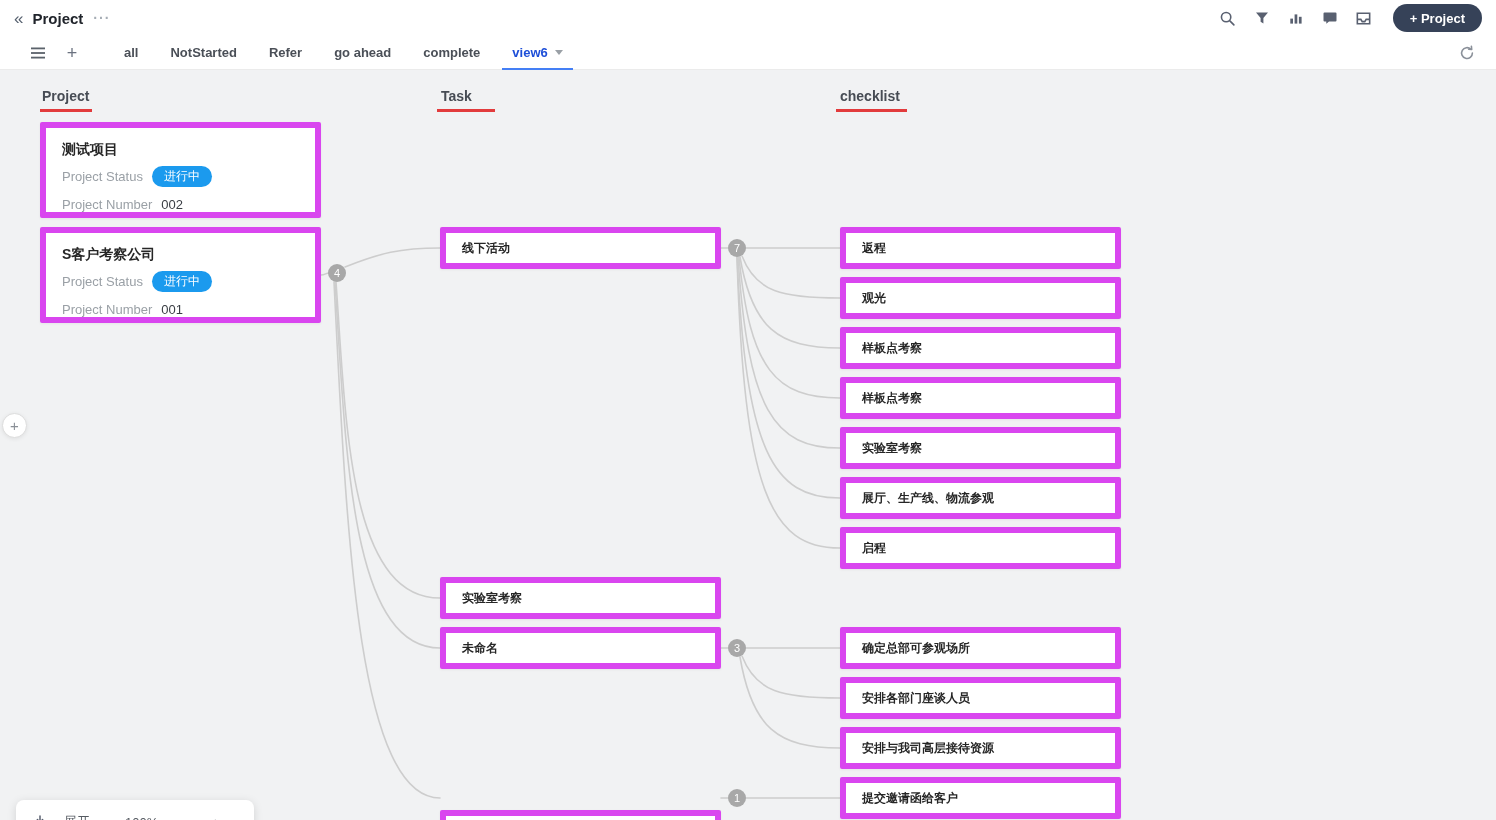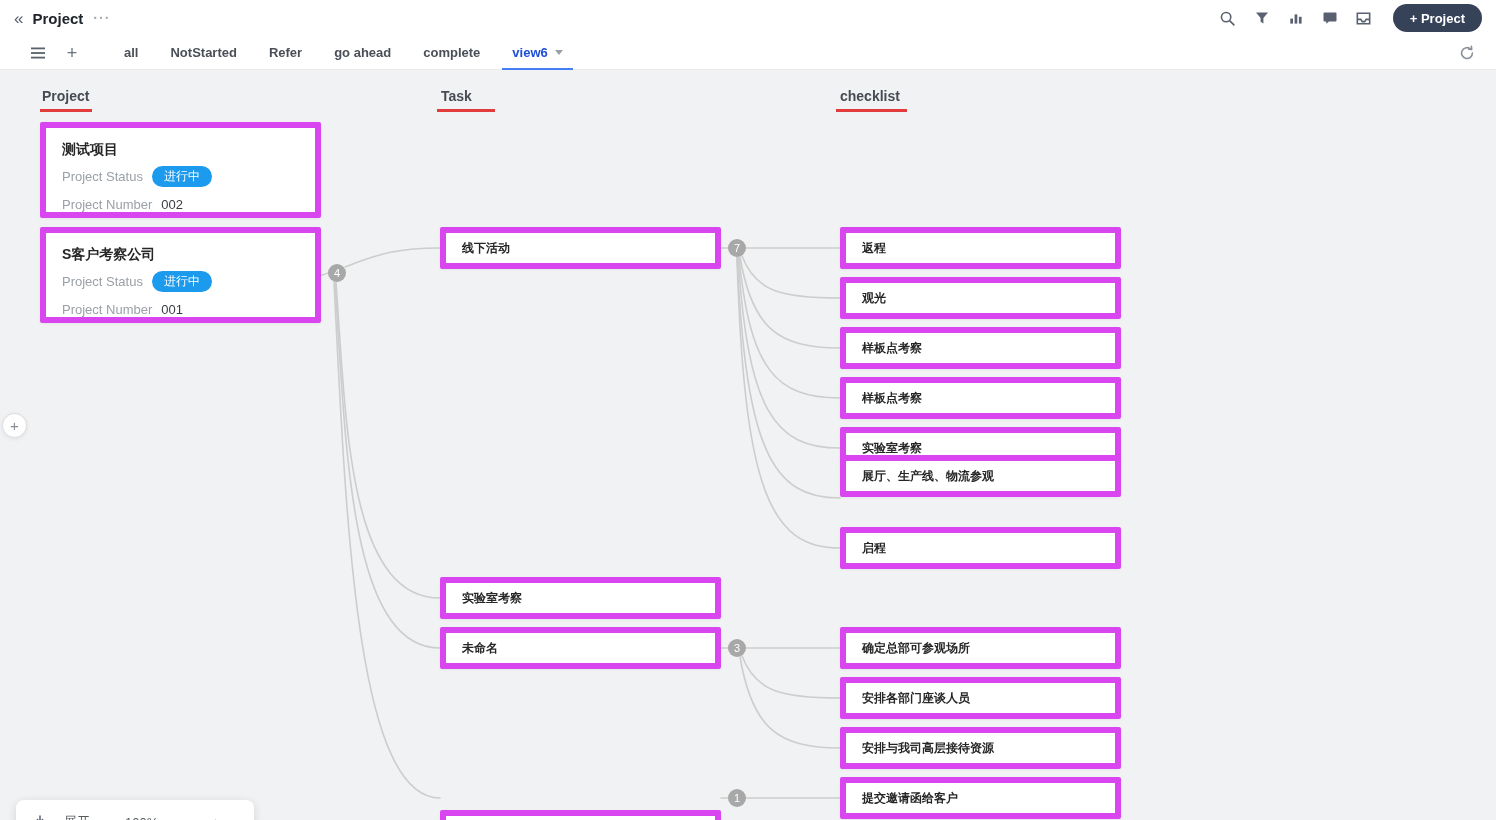--- a/index.html
+++ b/index.html
@@ -181,21 +181,21 @@
   <div class="card scard tcol" style="top:157px">线下活动</div>
   <div class="card scard tcol" style="top:507px">实验室考察</div>
   <div class="card scard tcol" style="top:557px">未命名</div>
   <div class="card scard tcol" style="top:740px">邀请客户</div>
 
   <div class="card scard ccol" style="top:157px">返程</div>
   <div class="card scard ccol" style="top:207px">观光</div>
   <div class="card scard ccol" style="top:257px">样板点考察</div>
   <div class="card scard ccol" style="top:307px">样板点考察</div>
   <div class="card scard ccol" style="top:357px">实验室考察</div>
-  <div class="card scard ccol" style="top:385px">展厅、生产线、物流参观</div>
+  <div class="card scard ccol" style="top:407px">展厅、生产线、物流参观</div>
   <div class="card scard ccol" style="top:457px">启程</div>
   <div class="card scard ccol" style="top:557px">确定总部可参观场所</div>
   <div class="card scard ccol" style="top:607px">安排各部门座谈人员</div>
   <div class="card scard ccol" style="top:657px">安排与我司高层接待资源</div>
   <div class="card scard ccol" style="top:707px">提交邀请函给客户</div>
 
   <div class="float-add">+</div>
 
   <div class="zoombar">
     <span class="icon-btn" style="margin:0;width:20px">

